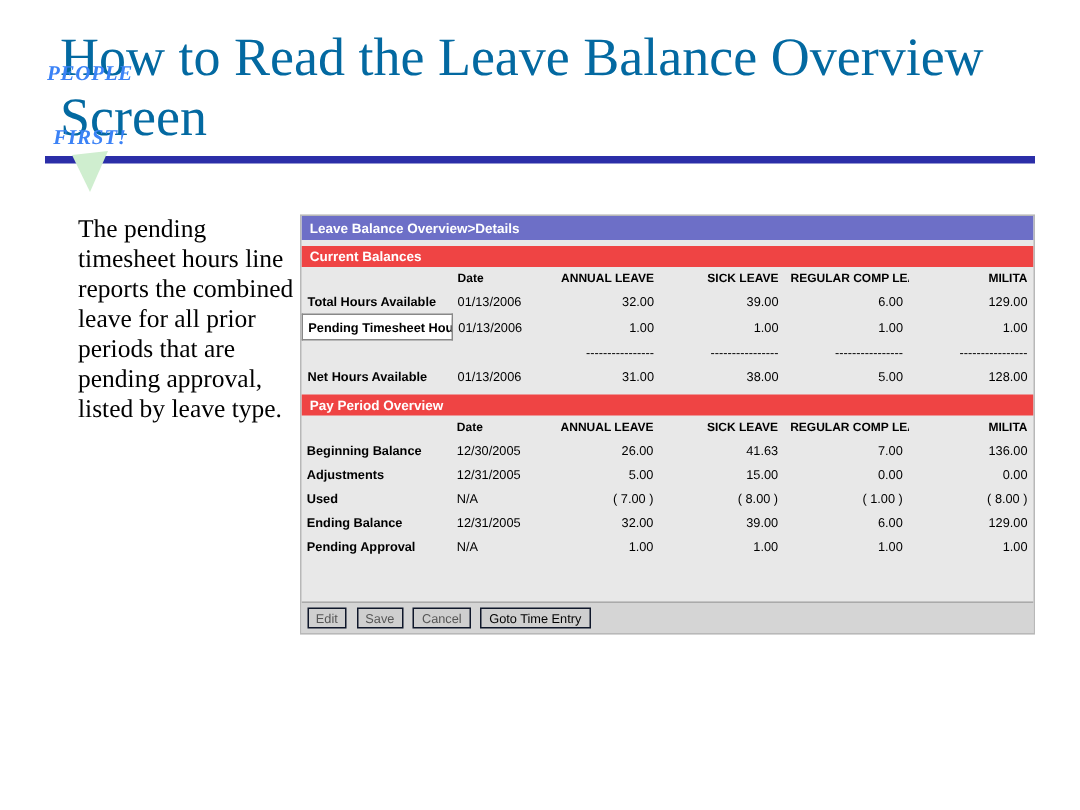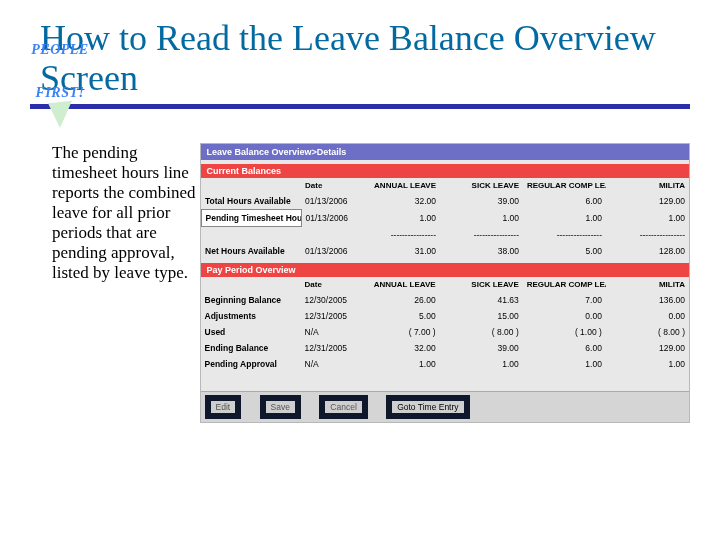--- a/index.html
+++ b/index.html
@@ -15,21 +15,21 @@
   .shot { width: 492px; height: 280px; background: #e8e8e8; border: 1px solid #b8b8b8; font-size: 8.5px; color: #000; position: relative; overflow: hidden; }
   .shot-hdr { background: #6d6fc7; color: #fff; font-weight: bold; font-size: 9px; padding: 3px 6px; }
   .sect { background: #ef4444; color: #fff; font-weight: bold; font-size: 9px; padding: 2px 6px; margin-top: 4px; }
   table { width: 100%; border-collapse: collapse; table-layout: fixed; }
   th, td { text-align: right; padding: 3px 4px; font-size: 8.5px; white-space: nowrap; overflow: hidden; }
   th { font-weight: bold; font-size: 8px; }
   td.label, th.label { text-align: left; font-weight: bold; width: 100px; }
   td.date, th.date { text-align: left; width: 56px; }
   .highlight-row td.label { background: #fff; border: 1px solid #888; box-shadow: 1px 1px 2px #888; font-weight: bold; position: relative; z-index: 2; }
   .btnbar { position: absolute; left: 0; bottom: 0; right: 0; background: #d5d5d5; padding: 3px 4px; border-top: 1px solid #aaa; }
-  .btn { display: inline-block; background: #cfcfcf; border: 6px solid #0f172a; padding: 1px 5px; font-size: 8.5px; margin-right: 16px; color: #555; }
+  .btn { display: inline-block; background: #cfcfcf; border: 1px solid #0f172a; padding: 1px 5px; font-size: 8.5px; margin-right: 4px; color: #555; }
   .btn.live { color: #000; text-align: right; }
 </style>
 </head>
 <body>
 
 <div class="slide">
   <div class="logo">
     <div class="text">PEOPLE</div>
     <div class="text">FIRST!</div>
     <div class="shape"></div>

